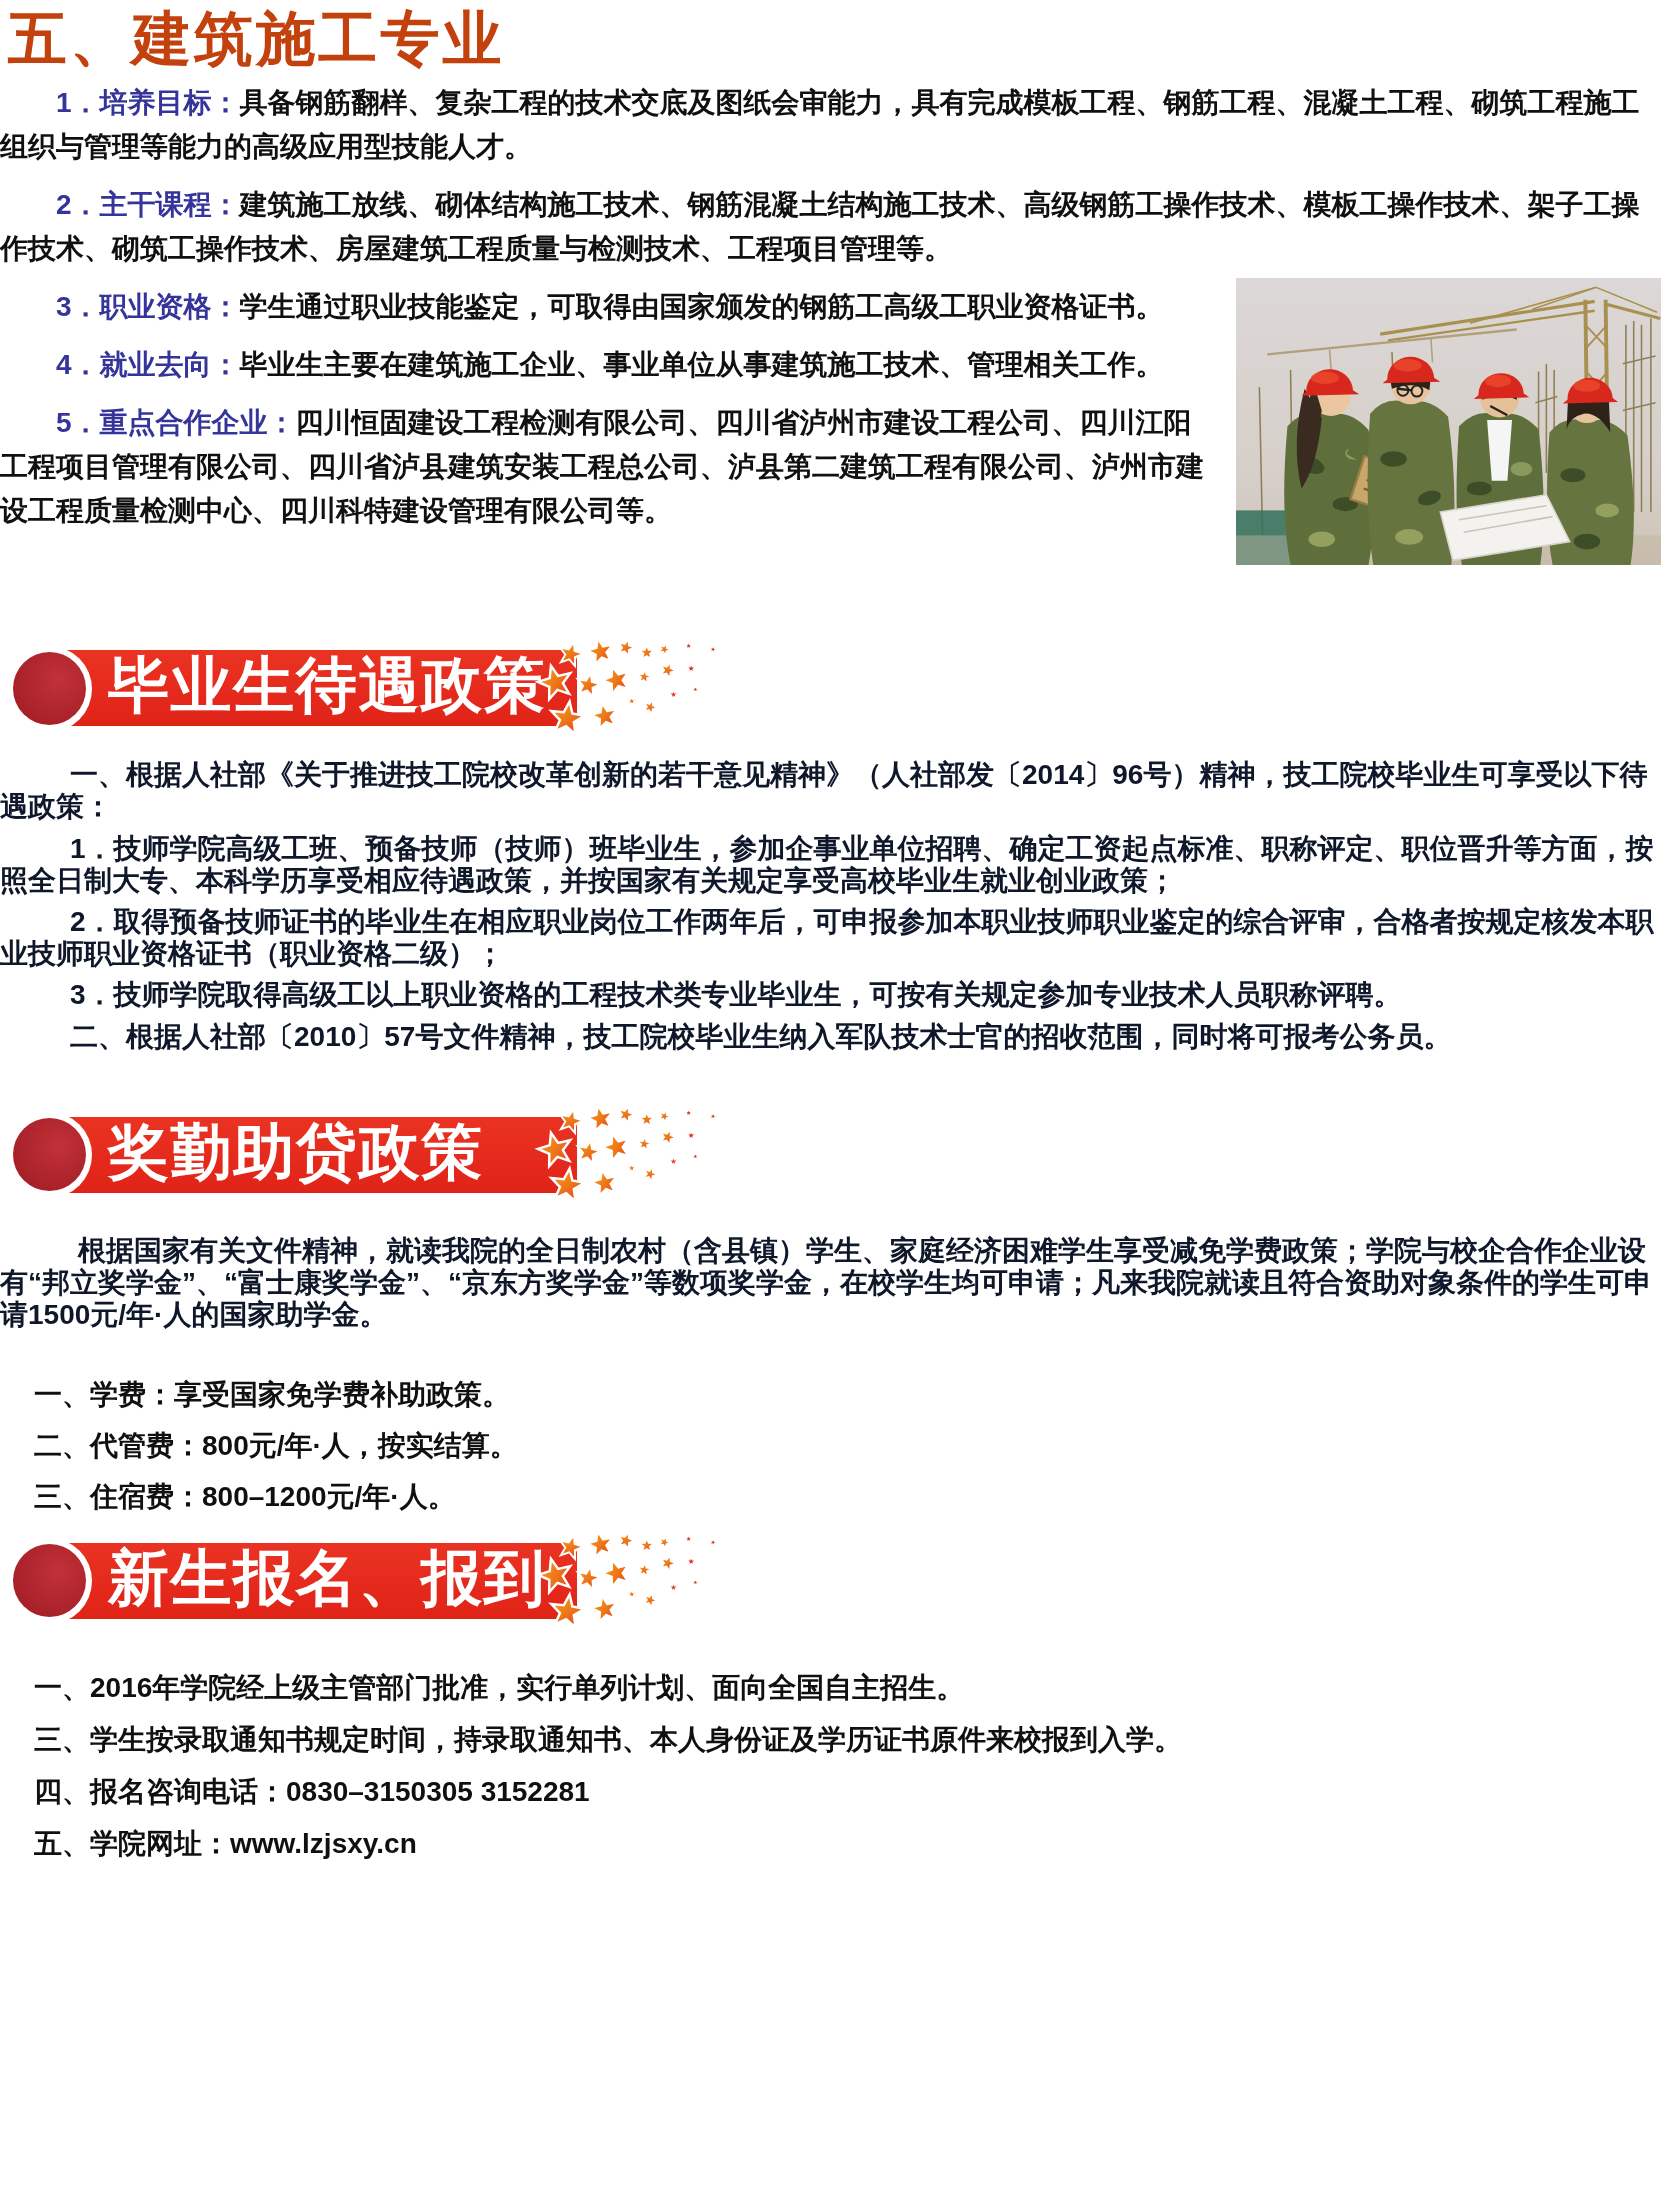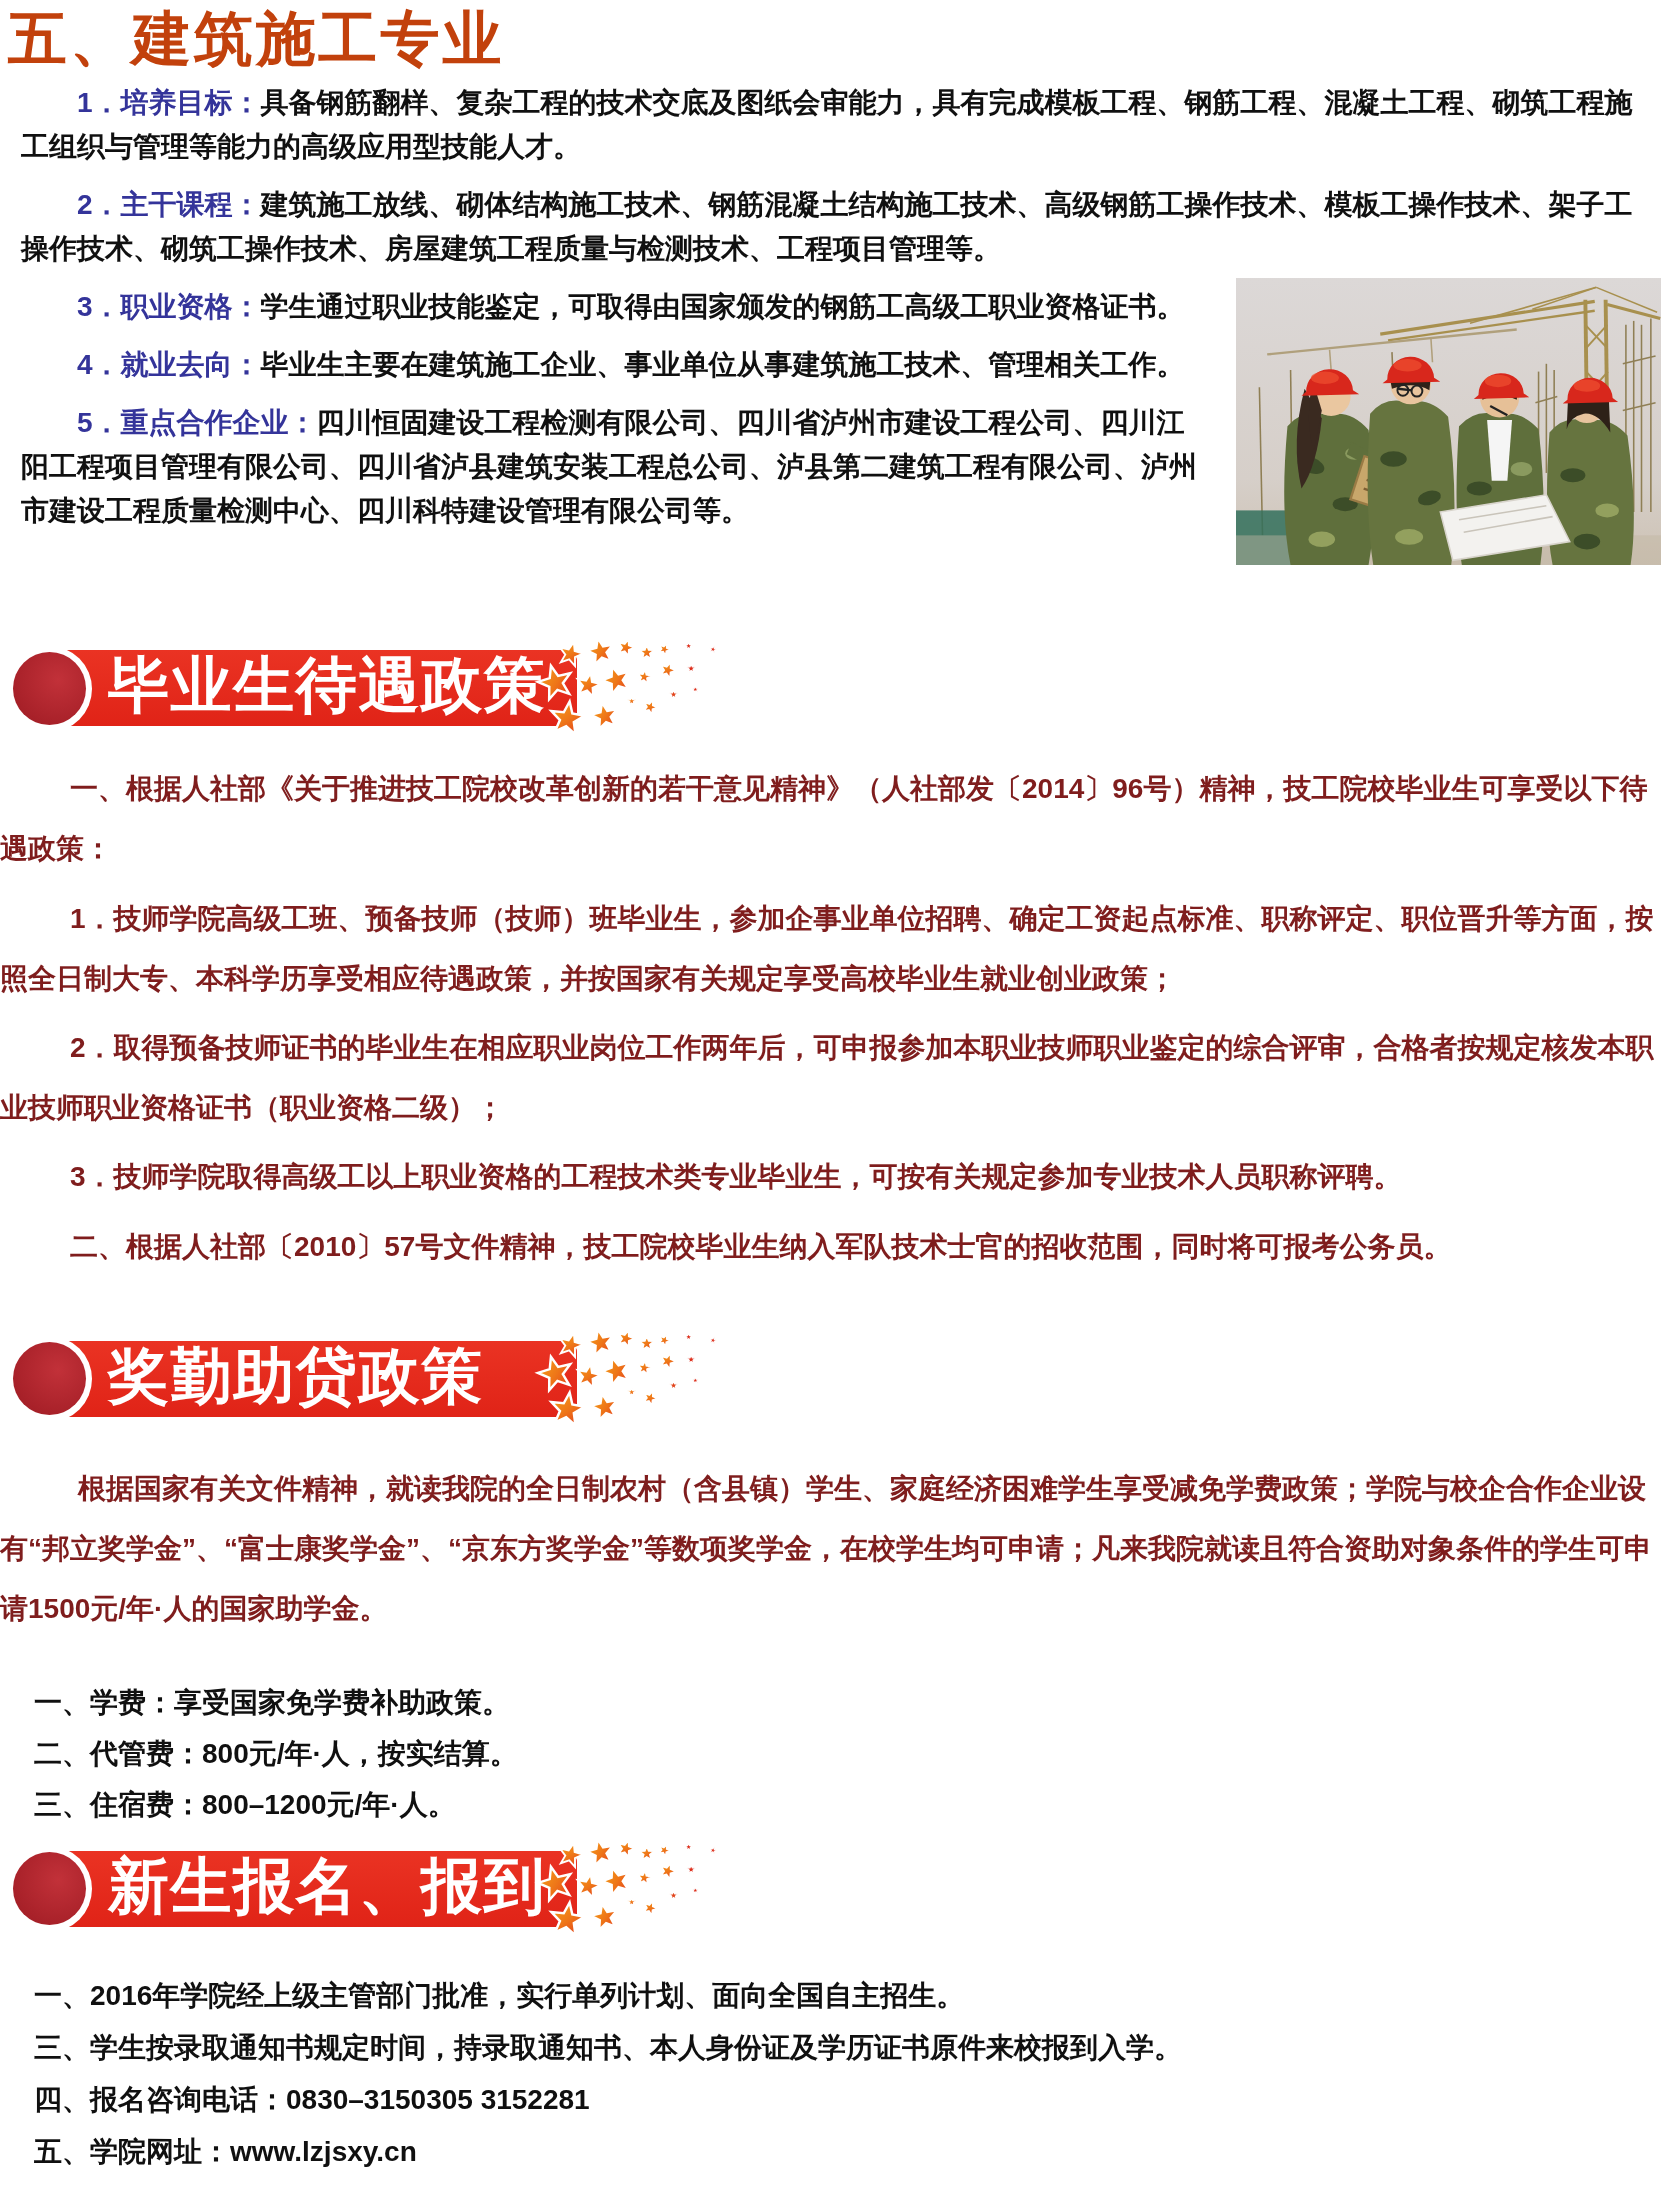--- a/index.html
+++ b/index.html
@@ -13,21 +13,21 @@
 
   
   .page-title{
     margin:4.7px 0 0 7.8px;
     font-size:59px;line-height:69px;font-weight:900;
     color:#c2410c;letter-spacing:3.1px;
   }
 
   
   .intro{margin-top:7.8px;font-size:28px;font-weight:700;line-height:44px;}
-  .intro p{margin:0 14px 14px 0;text-indent:56px;padding-left:21px;}
+  .intro p{margin:0 14px 14px 0;text-indent:56px;}
   .intro .lbl{color:#34349a;}
   .clear{clear:both;}
 
   
   .photo{
     float:right;width:425px;height:287px;margin:-7.8px 4.7px 12.5px 26.5px;
     position:relative;overflow:hidden;
   }
 
   
@@ -52,21 +52,21 @@
     white-space:nowrap;
   }
   .banner .stars{position:absolute;left:527px;top:-11px;width:201px;height:101px;z-index:5;}
 
   .mt-banner1{margin-top:73px;}
   .mt-banner2{margin-top:64px;}
   .mt-banner3{margin-top:55px;}
   .mt-banner4{margin-top:31px;}
 
   
-  .sec-body{font-size:28px;font-weight:700;line-height:60px;color:#7f1d1d;}
+  .sec-body{font-size:28px;font-weight:700;line-height:32px;color:#0f172a;}
   .sec-body p{margin:0 0 9.4px 0;text-indent:70px;}
   .sec1{margin-top:33px;}
   .sec2{margin-top:42px;}
   .sec2 p{text-indent:78px;}
 
   .plain-list{margin-top:48px;}
   .plain-list p{
     margin:0 0 20px 0;padding-left:34px;font-size:28px;font-weight:700;line-height:31px;
   }
   .reg-list{margin-top:53px;}

